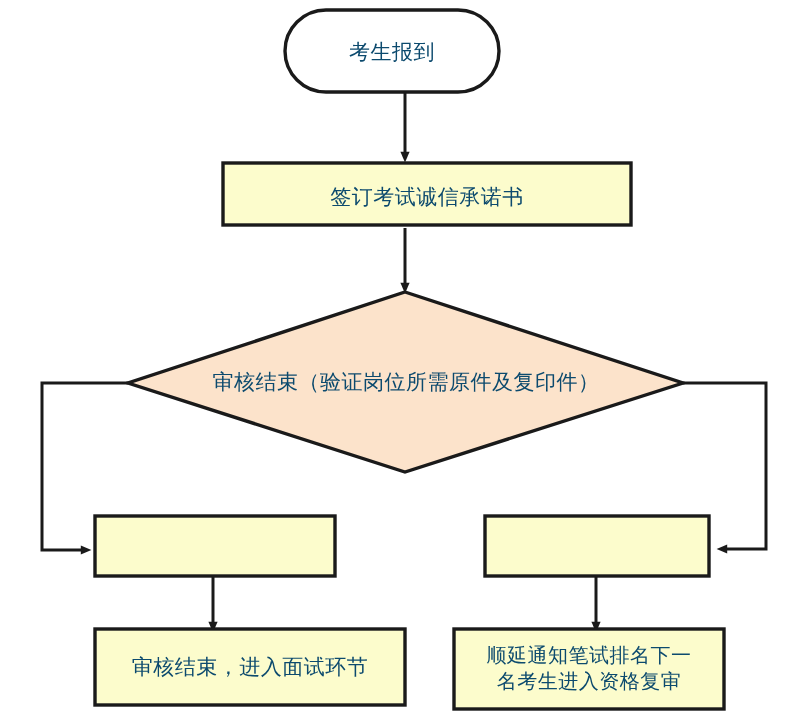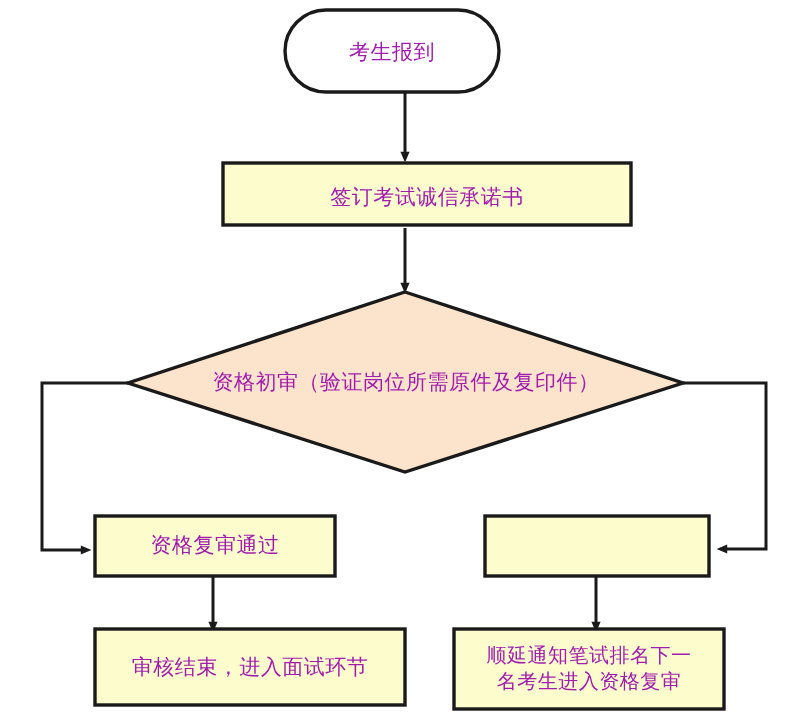--- a/index.html
+++ b/index.html
@@ -28,21 +28,21 @@
     width: 812px;
     height: 712px;
     display: block;
   }
   .node-label {
     position: absolute;
     display: flex;
     align-items: center;
     justify-content: center;
     text-align: center;
-    color: #a21caf;
+    color: #0c4a6e;
     font-family: "DejaVu Sans", "Liberation Sans", sans-serif;
     font-size: 21px;
     line-height: 1.3;
     letter-spacing: 0.5px;
     pointer-events: none;
     white-space: pre-line;
   }
   .label-start    { left: 289px; top: 14px;  width: 206px; height: 78px; }
   .label-pledge   { left: 224px; top: 165px; width: 406px; height: 66px; }
   .label-decision { left: 150px; top: 355px; width: 512px; height: 56px; }
@@ -99,23 +99,22 @@
 
     <rect x="95" y="629" width="310" height="76" fill="#fcfccc" stroke="#1a1a1a" stroke-width="3.4"></rect>
 
     <rect x="454" y="629" width="270" height="80" fill="#fcfccc" stroke="#1a1a1a" stroke-width="3.4"></rect>
   </svg>
 
   <div class="node-label label-start">考生报到</div>
 
   <div class="node-label label-pledge">签订考试诚信承诺书</div>
 
-  <div class="node-label label-decision">资格初审（验证岗位所需原件及复印件）</div>
+  <div class="node-label label-decision">审核结束（验证岗位所需原件及复印件）</div>
 
-  <div class="node-label label-pass">资格复审通过</div>
 
 
   <div class="node-label label-interview">审核结束，进入面试环节</div>
 
   <div class="node-label label-defer">顺延通知笔试排名下一
 名考生进入资格复审</div>
 
 </div>
 
 </body></html>

